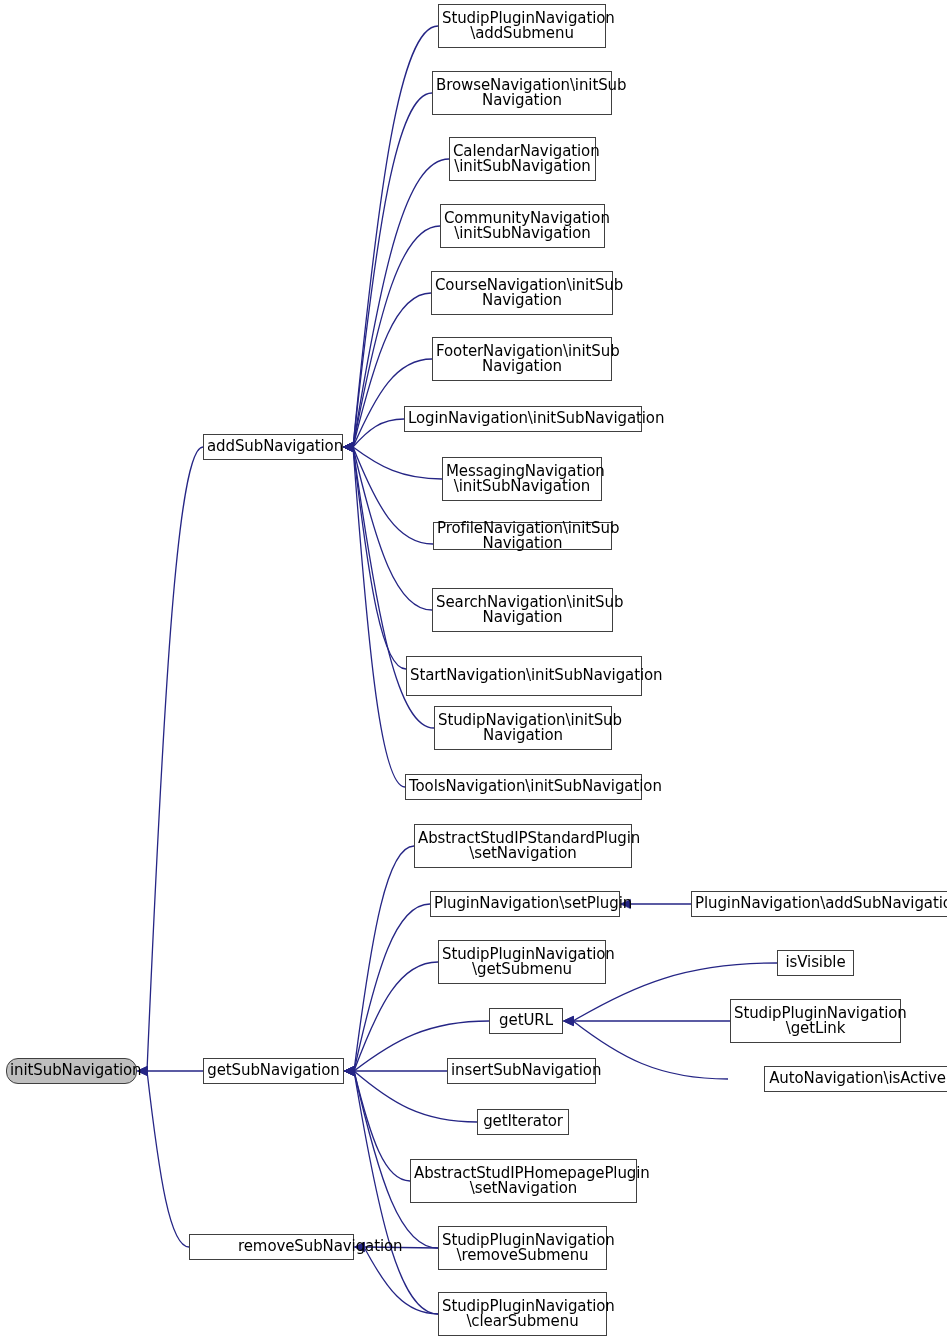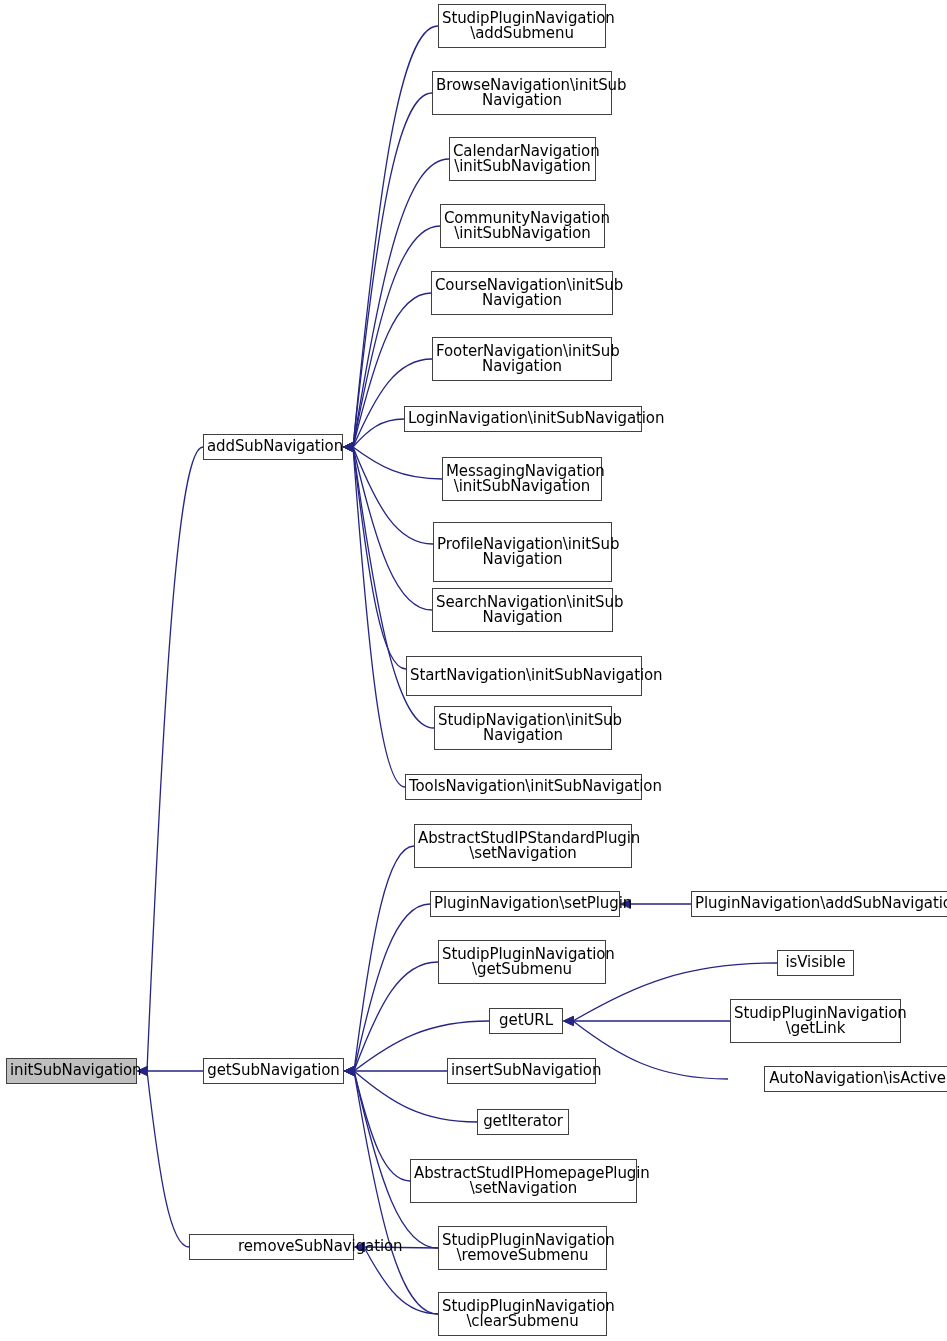--- a/index.html
+++ b/index.html
@@ -124,21 +124,21 @@
 \initSubNavigation</span></div>
       <div class="node" style="left: 440px; top: 204px; width: 165px; height: 44px;"><span class="node-label">CommunityNavigation
 \initSubNavigation</span></div>
       <div class="node" style="left: 431px; top: 271px; width: 182px; height: 44px;"><span class="node-label">CourseNavigation\initSub
 Navigation</span></div>
       <div class="node" style="left: 432px; top: 337px; width: 180px; height: 44px;"><span class="node-label">FooterNavigation\initSub
 Navigation</span></div>
       <div class="node" style="left: 404px; top: 406px; width: 238px; height: 26px;"><span class="node-label">LoginNavigation\initSubNavigation</span></div>
       <div class="node" style="left: 442px; top: 457px; width: 160px; height: 44px;"><span class="node-label">MessagingNavigation
 \initSubNavigation</span></div>
-      <div class="node" style="left: 433px; top: 522px; width: 179px; height: 60px;"><span class="node-label">ProfileNavigation\initSub
+      <div class="node" style="left: 433px; top: 522px; width: 179px; height: 28px;"><span class="node-label">ProfileNavigation\initSub
 Navigation</span></div>
       <div class="node" style="left: 432px; top: 588px; width: 181px; height: 44px;"><span class="node-label">SearchNavigation\initSub
 Navigation</span></div>
       <div class="node" style="left: 406px; top: 656px; width: 236px; height: 40px;"><span class="node-label">StartNavigation\initSubNavigation</span></div>
       <div class="node" style="left: 434px; top: 706px; width: 178px; height: 44px;"><span class="node-label">StudipNavigation\initSub
 Navigation</span></div>
       <div class="node" style="left: 405px; top: 774px; width: 237px; height: 26px;"><span class="node-label">ToolsNavigation\initSubNavigation</span></div>
       <div class="node" style="left: 203px; top: 434px; width: 140px; height: 26px;"><span class="node-label">addSubNavigation</span></div>
       <div class="node" style="left: 414px; top: 824px; width: 218px; height: 44px;"><span class="node-label">AbstractStudIPStandardPlugin
 \setNavigation</span></div>
@@ -149,20 +149,20 @@
       <div class="node" style="left: 447px; top: 1058px; width: 149px; height: 26px;"><span class="node-label">insertSubNavigation</span></div>
       <div class="node" style="left: 477px; top: 1109px; width: 92px; height: 26px;"><span class="node-label">getIterator</span></div>
       <div class="node" style="left: 410px; top: 1159px; width: 227px; height: 44px;"><span class="node-label">AbstractStudIPHomepagePlugin
 \setNavigation</span></div>
       <div class="node" style="left: 438px; top: 1226px; width: 169px; height: 44px;"><span class="node-label">StudipPluginNavigation
 \removeSubmenu</span></div>
       <div class="node" style="left: 438px; top: 1292px; width: 169px; height: 44px;"><span class="node-label">StudipPluginNavigation
 \clearSubmenu</span></div>
       <div class="node" style="left: 203px; top: 1058px; width: 141px; height: 26px;"><span class="node-label">getSubNavigation</span></div>
       <div class="node" style="left: 189px; top: 1234px; width: 165px; height: 26px; padding-left: 45px;"><span class="node-label">removeSubNavigation</span></div>
-      <div class="node highlight" style="left: 6px; top: 1058px; width: 131px; height: 26px;"><span class="node-label">initSubNavigation</span></div>
+      <div class="node highlight" style="left: 6px; top: 1058px; width: 131px; height: 26px; border-radius: 12px;"><span class="node-label">initSubNavigation</span></div>
       <div class="node" style="left: 691px; top: 891px; width: 274px; height: 26px;"><span class="node-label">PluginNavigation\addSubNavigation</span></div>
       <div class="node" style="left: 777px; top: 950px; width: 77px; height: 26px;"><span class="node-label">isVisible</span></div>
       <div class="node" style="left: 730px; top: 999px; width: 171px; height: 44px;"><span class="node-label">StudipPluginNavigation
 \getLink</span></div>
       <div class="node" style="left: 764px; top: 1066px; width: 186px; height: 26px; text-align: right;"><span class="node-label">AutoNavigation\isActive</span></div>
     </div>
 </div>
 
 </body></html>

